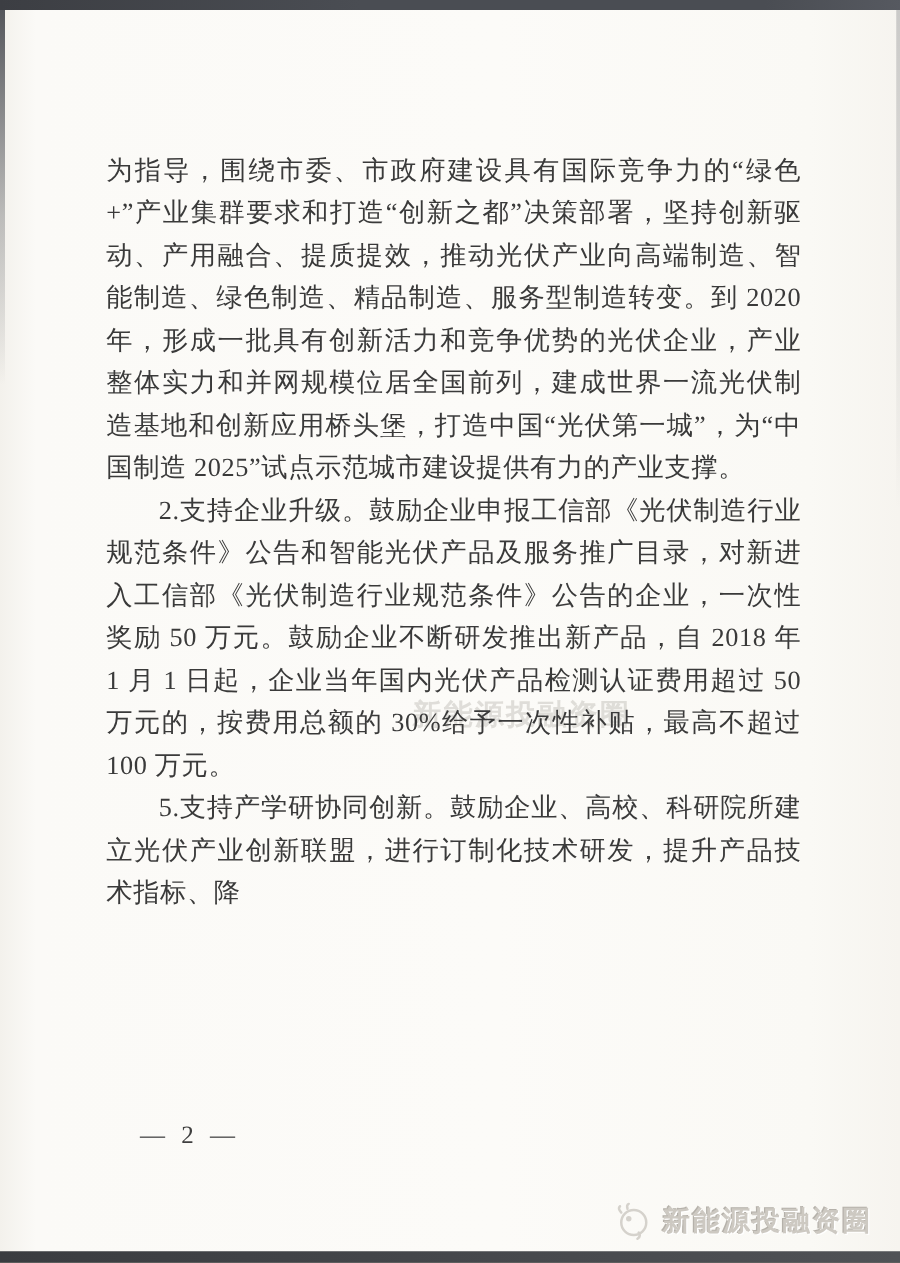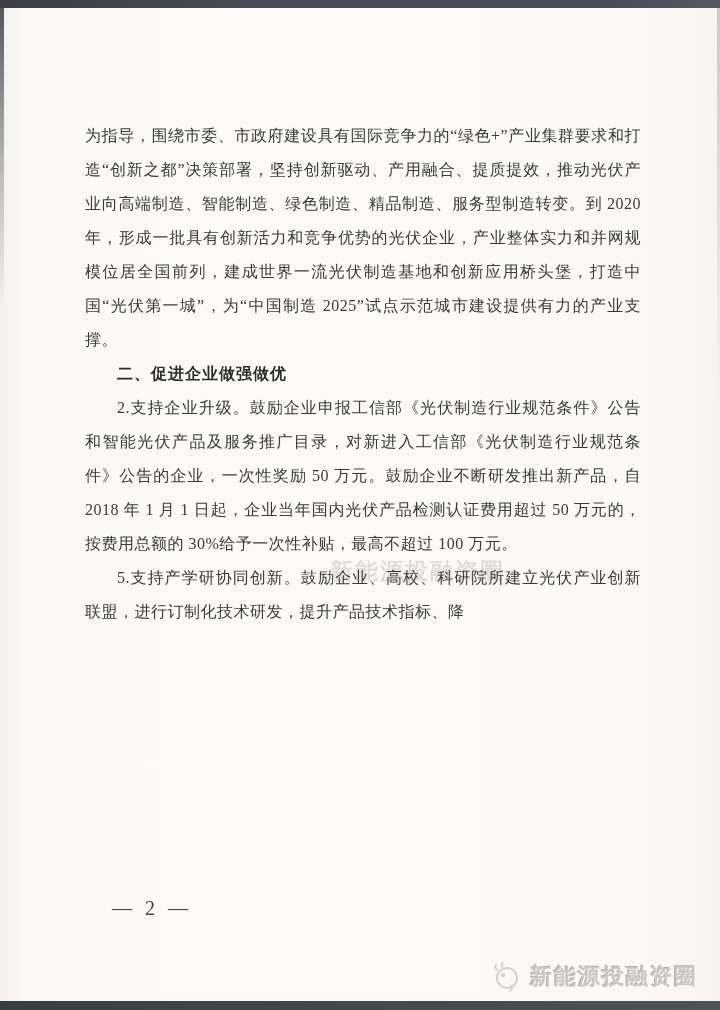--- a/index.html
+++ b/index.html
@@ -32,21 +32,21 @@
     position: absolute; top: 8px; right: 0; width: 3px; height: 400px;
     background: linear-gradient(180deg, rgba(120,122,126,0.35) 0%, rgba(120,122,126,0) 100%);
   }
 
   
   .text-block {
     position: absolute;
     left: 85px;
     top: 119px;
     width: 556px;
-    font-size: 16px;
+    font-size: 21px;
     line-height: 34px;
     color: #3a3a3a;
     text-align: justify;
     text-justify: inter-ideograph;
     letter-spacing: 0.5px;
   }
   .para { text-indent: 2em; }
   .para.continued { text-indent: 0; }
   .section-heading {
     text-indent: 2em;
@@ -110,21 +110,20 @@
 
   <div class="edge-top"></div>
   <div class="edge-left"></div>
   <div class="edge-right"></div>
   <div class="edge-bottom"></div>
 
   <div class="watermark-center">新能源投融资圈</div>
 
   <div class="text-block">
     <p class="para continued">为指导，围绕市委、市政府建设具有国际竞争力的“绿色+”产业集群要求和打造“创新之都”决策部署，坚持创新驱动、产用融合、提质提效，推动光伏产业向高端制造、智能制造、绿色制造、精品制造、服务型制造转变。到 2020 年，形成一批具有创新活力和竞争优势的光伏企业，产业整体实力和并网规模位居全国前列，建成世界一流光伏制造基地和创新应用桥头堡，打造中国“光伏第一城”，为“中国制造 2025”试点示范城市建设提供有力的产业支撑。</p>
-    <p class="section-heading">二、促进企业做强做优</p>
     <p class="para">2.支持企业升级。鼓励企业申报工信部《光伏制造行业规范条件》公告和智能光伏产品及服务推广目录，对新进入工信部《光伏制造行业规范条件》公告的企业，一次性奖励 50 万元。鼓励企业不断研发推出新产品，自 2018 年 1 月 1 日起，企业当年国内光伏产品检测认证费用超过 50 万元的，按费用总额的 30%给予一次性补贴，最高不超过 100 万元。</p>
     <p class="para">5.支持产学研协同创新。鼓励企业、高校、科研院所建立光伏产业创新联盟，进行订制化技术研发，提升产品技术指标、降</p>
   </div>
 
   <div class="page-number">— 2 —</div>
 
   <div class="footer-logo">
     <span class="logo-icon">
       <svg width="30" height="30" viewBox="0 0 30 30">
         <circle cx="16" cy="16" r="10" fill="none" stroke="#c9c5be" stroke-width="2"></circle>

